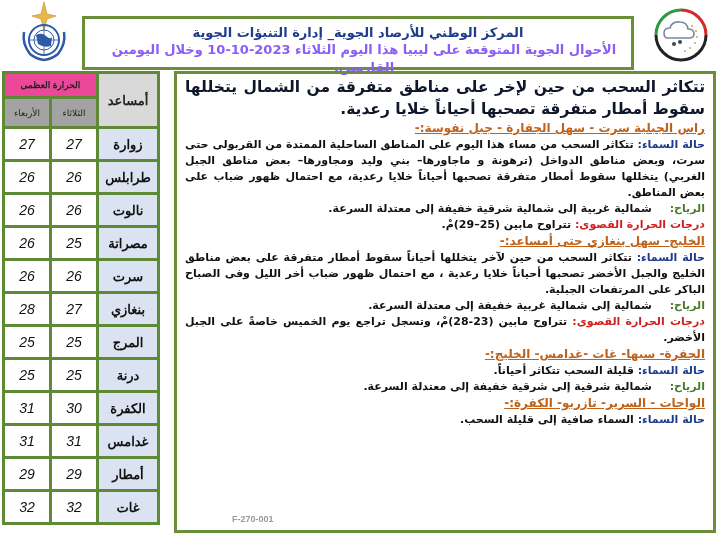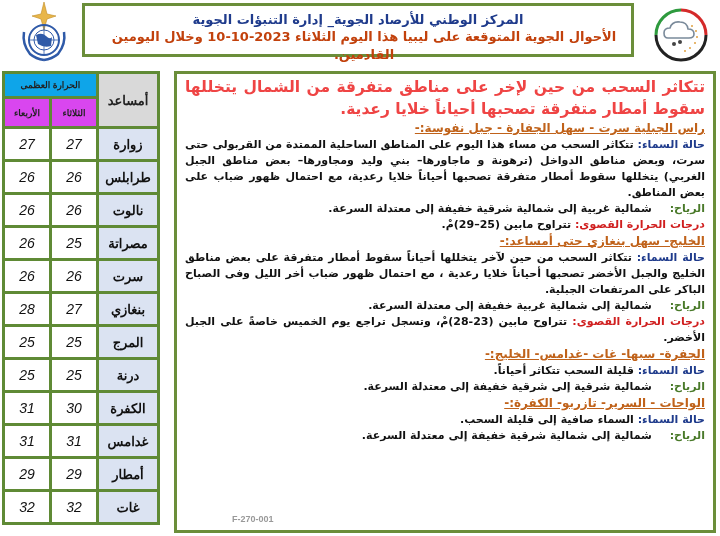--- a/index.html
+++ b/index.html
@@ -1,32 +1,32 @@
 <!DOCTYPE html>
 <html><head>
 <meta charset="utf-8">
 <style>
   html, body { margin:0; padding:0; background:#ffffff; }
   body { width:720px; height:536px; position:relative; overflow:hidden; font-family:"DejaVu Sans", sans-serif; }
   .wmo-logo { position:absolute; left:16px; top:2px; width:56px; height:60px; }
   .lnm-logo { position:absolute; left:652px; top:6px; width:58px; height:58px; }
-  .header-box { position:absolute; left:82px; top:3px; width:552px; height:54px; border:3px solid #6b8e3a; box-sizing:border-box; background:#fff; direction:rtl; text-align:center; }
+  .header-box { position:absolute; left:82px; top:16px; width:552px; height:54px; border:3px solid #6b8e3a; box-sizing:border-box; background:#fff; direction:rtl; text-align:center; }
   .header-line1 { font-weight:bold; font-size:13px; color:#1f3b8c; margin-top:5px; line-height:17px; }
-  .header-line2 { font-weight:bold; font-size:13px; color:#c2410c; line-height:18px;margin-left:12px; }
+  .header-line2 { font-weight:bold; font-size:13px; color:#8b5cf6; line-height:18px;margin-left:12px; }
 
   .temp-table { position:absolute; left:2px; top:71px; border-collapse:collapse; direction:rtl; font-family:"Liberation Sans", sans-serif; }
   .temp-table td { border:3px solid #5f8a35; text-align:center; padding:0; }
   .th-city { background:#d9d9d9; width:58px; font-weight:bold; font-size:13px; color:#222; }
-  .th-max { background:#0ea5e9; font-size:9px; font-weight:bold; color:#222; height:22px; }
-  .th-day { background:#d946ef; font-size:9px; font-weight:bold; color:#222; width:44px; height:27px; }
+  .th-max { background:#ec4899; font-size:9px; font-weight:bold; color:#222; height:22px; }
+  .th-day { background:#a3a3a3; font-size:9px; font-weight:normal; color:#222; width:44px; height:27px; }
   .td-city { background:#dbe3f2; font-weight:bold; font-size:13px; color:#111; height:30px; }
   .td-val { background:#fff; font-size:14px; color:#111;font-style:italic; }
 
   .forecast-box { position:absolute; left:174px; top:71px; width:542px; height:462px; border:3px solid #6b8e3a; box-sizing:border-box; direction:rtl; padding:2px 8px 0 8px; font-family:"DejaVu Sans", sans-serif; }
-  .summary { font-weight:bold; font-size:15.5px; color:#ef4444; line-height:22px; text-align:justify; }
+  .summary { font-weight:bold; font-size:15.5px; color:#0f172a; line-height:22px; text-align:justify; }
   .region-title { font-weight:bold; font-size:12px; color:#c0621a; text-decoration:underline; line-height:17px; }
   .para { font-weight:bold; font-size:11px; color:#111; line-height:16px; text-align:justify; }
   .lbl-sky { color:#1f3b8c; }
   .lbl-wind { color:#4a7a2a;margin-left:14px; }
   .lbl-temp { color:#d01f1f; }
   .form-code { position:absolute; left:232px; top:514px; font-size:9px; color:#999; font-family:"Liberation Sans", sans-serif; font-weight:bold;text-align:center; }
 </style>
 </head>
 <body>
 
@@ -153,17 +153,16 @@
 
   <div>
     <div class="region-title">الجفرة- سبها- غات -غدامس- الخليج:-</div>
     <div class="para"><span class="lbl-sky">حالة السماء: </span><span>قليلة السحب تتكاثر أحياناً.</span></div>
     <div class="para"><span class="lbl-wind">الرياح: </span><span>شمالية شرقية إلى شرقية خفيفة إلى معتدلة السرعة.</span></div>
   </div>
 
   <div>
     <div class="region-title">الواحات - السرير- تازربو- الكفرة:-</div>
     <div class="para"><span class="lbl-sky">حالة السماء: </span><span>السماء صافية إلى قليلة السحب.</span></div>
-    <div class="para"><span class="lbl-wind">الرياح: </span><span>شمالية إلى شمالية شرقية خفيفة إلى معتدلة السرعة.</span></div>
   </div>
 </div>
 
 <div class="form-code">F-270-001</div>
 
 </body></html>

